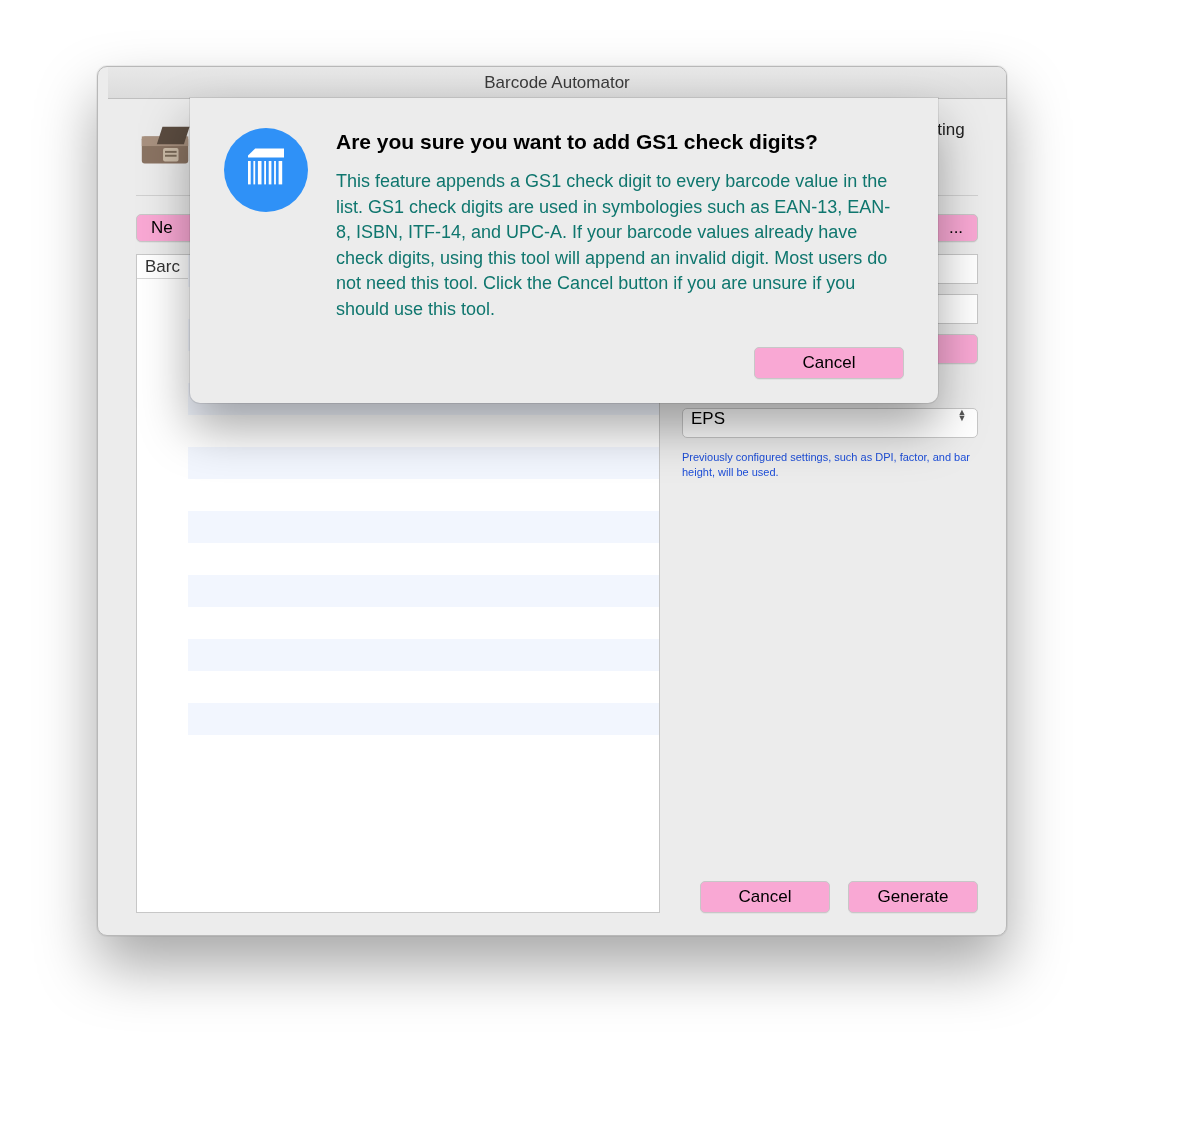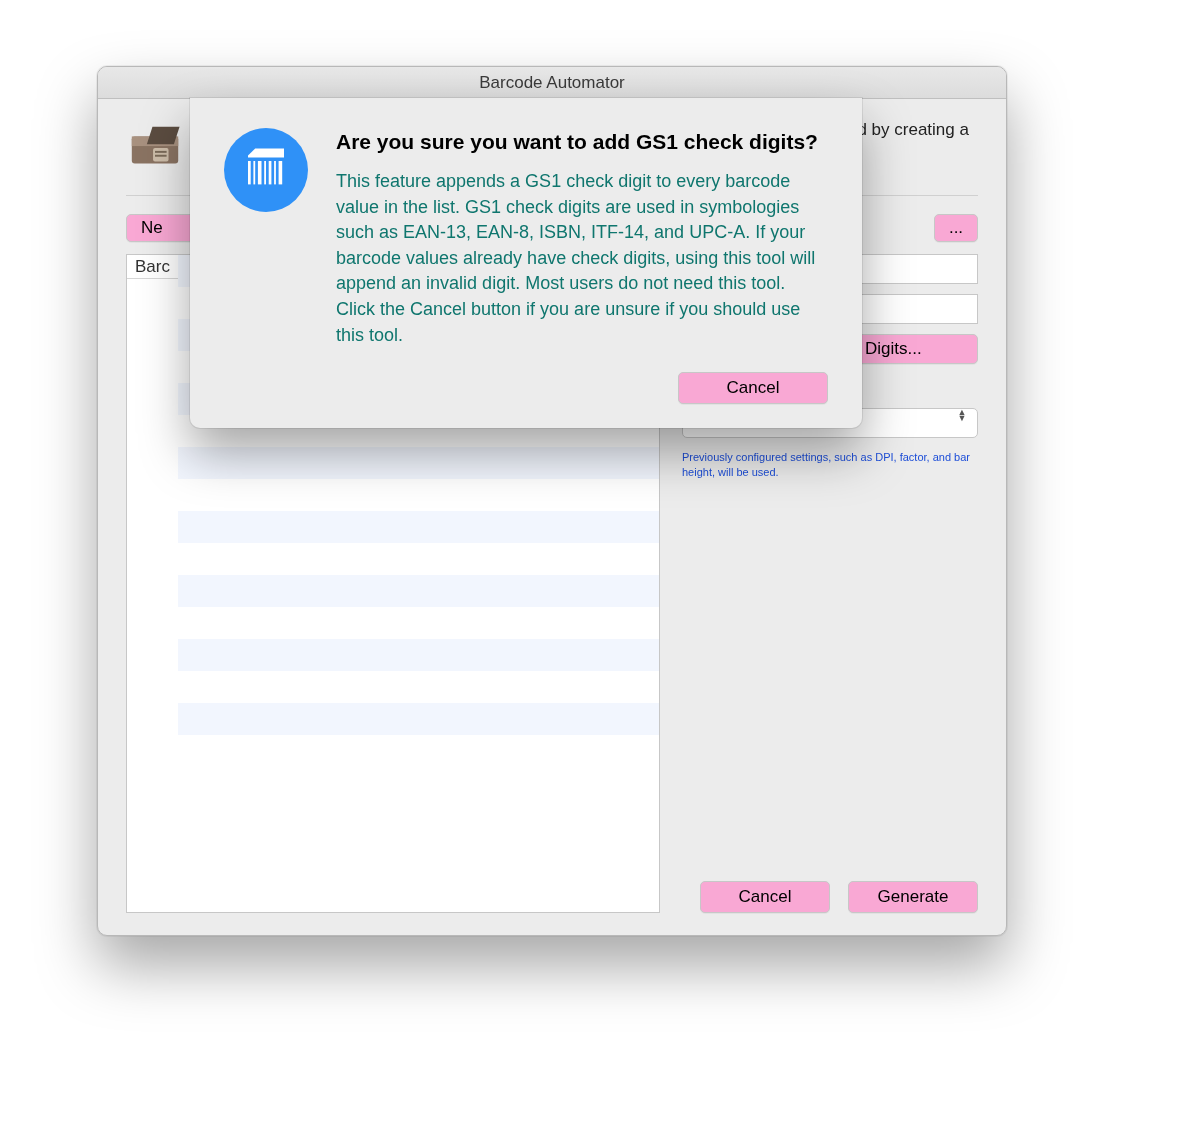--- a/index.html
+++ b/index.html
@@ -16,20 +16,21 @@
   position: absolute;
   left: 97px;
   top: 66px;
   width: 910px;
   height: 870px;
   background: #ececec;
   border: 1px solid #b8b8b8;
   border-radius: 10px;
   box-shadow: 0 30px 60px rgba(0,0,0,0.35), 0 0 0 1px rgba(0,0,0,0.05);
   overflow: hidden;
+  padding-left: 10px;
 }
 .titlebar {
   height: 32px;
   background: linear-gradient(#e8e8e8, #dcdcdc);
   border-bottom: 1px solid #bfbfbf;
   display: flex;
   align-items: center;
   justify-content: center;
   font-size: 17px;
   color: #3a3a3a;
@@ -160,21 +161,21 @@
   gap: 18px;
   justify-content: flex-end;
   padding-top: 20px;
 }
 .bottom-buttons .btn { min-width: 130px; height: 32px; }
 
 .sheet {
   position: absolute;
   left: 190px;
   top: 98px;
-  width: 672px;
+  width: 748px;
   background: #ececec;
   border-radius: 0 0 10px 10px;
   box-shadow: 0 25px 50px rgba(0,0,0,0.35), 0 0 0 1px rgba(0,0,0,0.08);
   padding: 30px 34px 24px 34px;
 }
 .sheet-row { display: flex; gap: 28px; }
 .sheet-icon {
   width: 84px; height: 84px;
   border-radius: 50%;
   background: #2f91f7;

